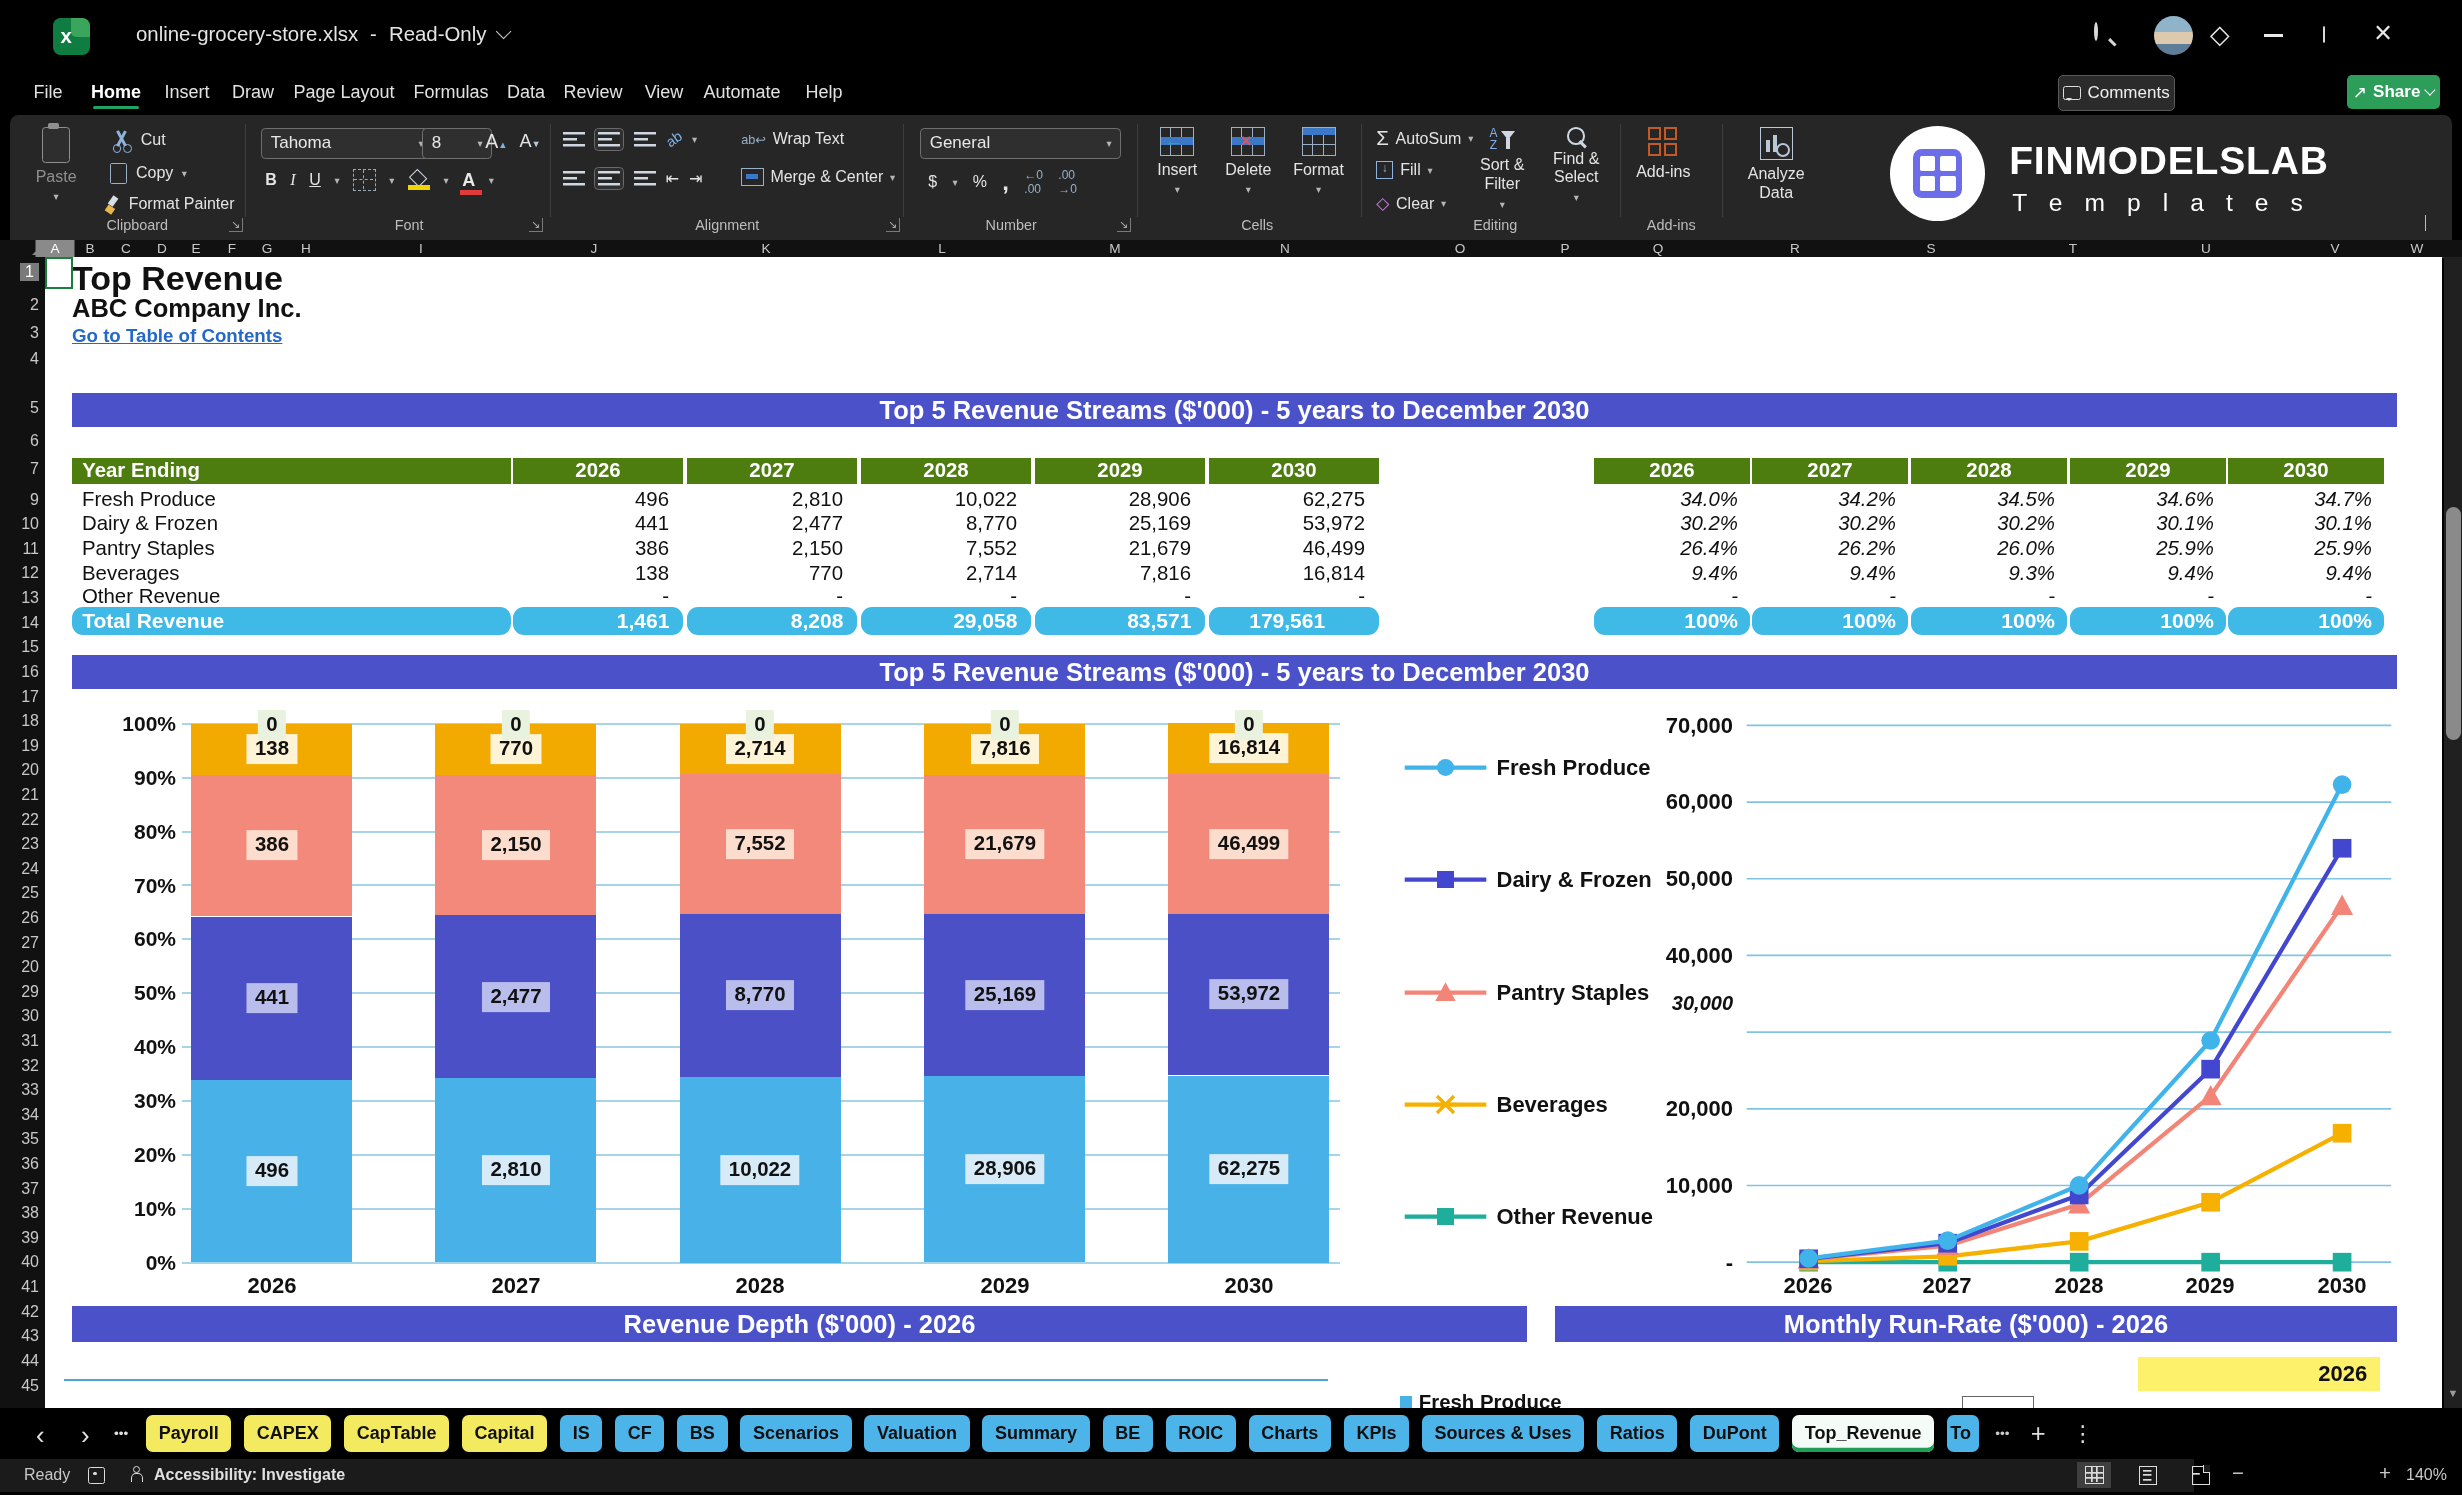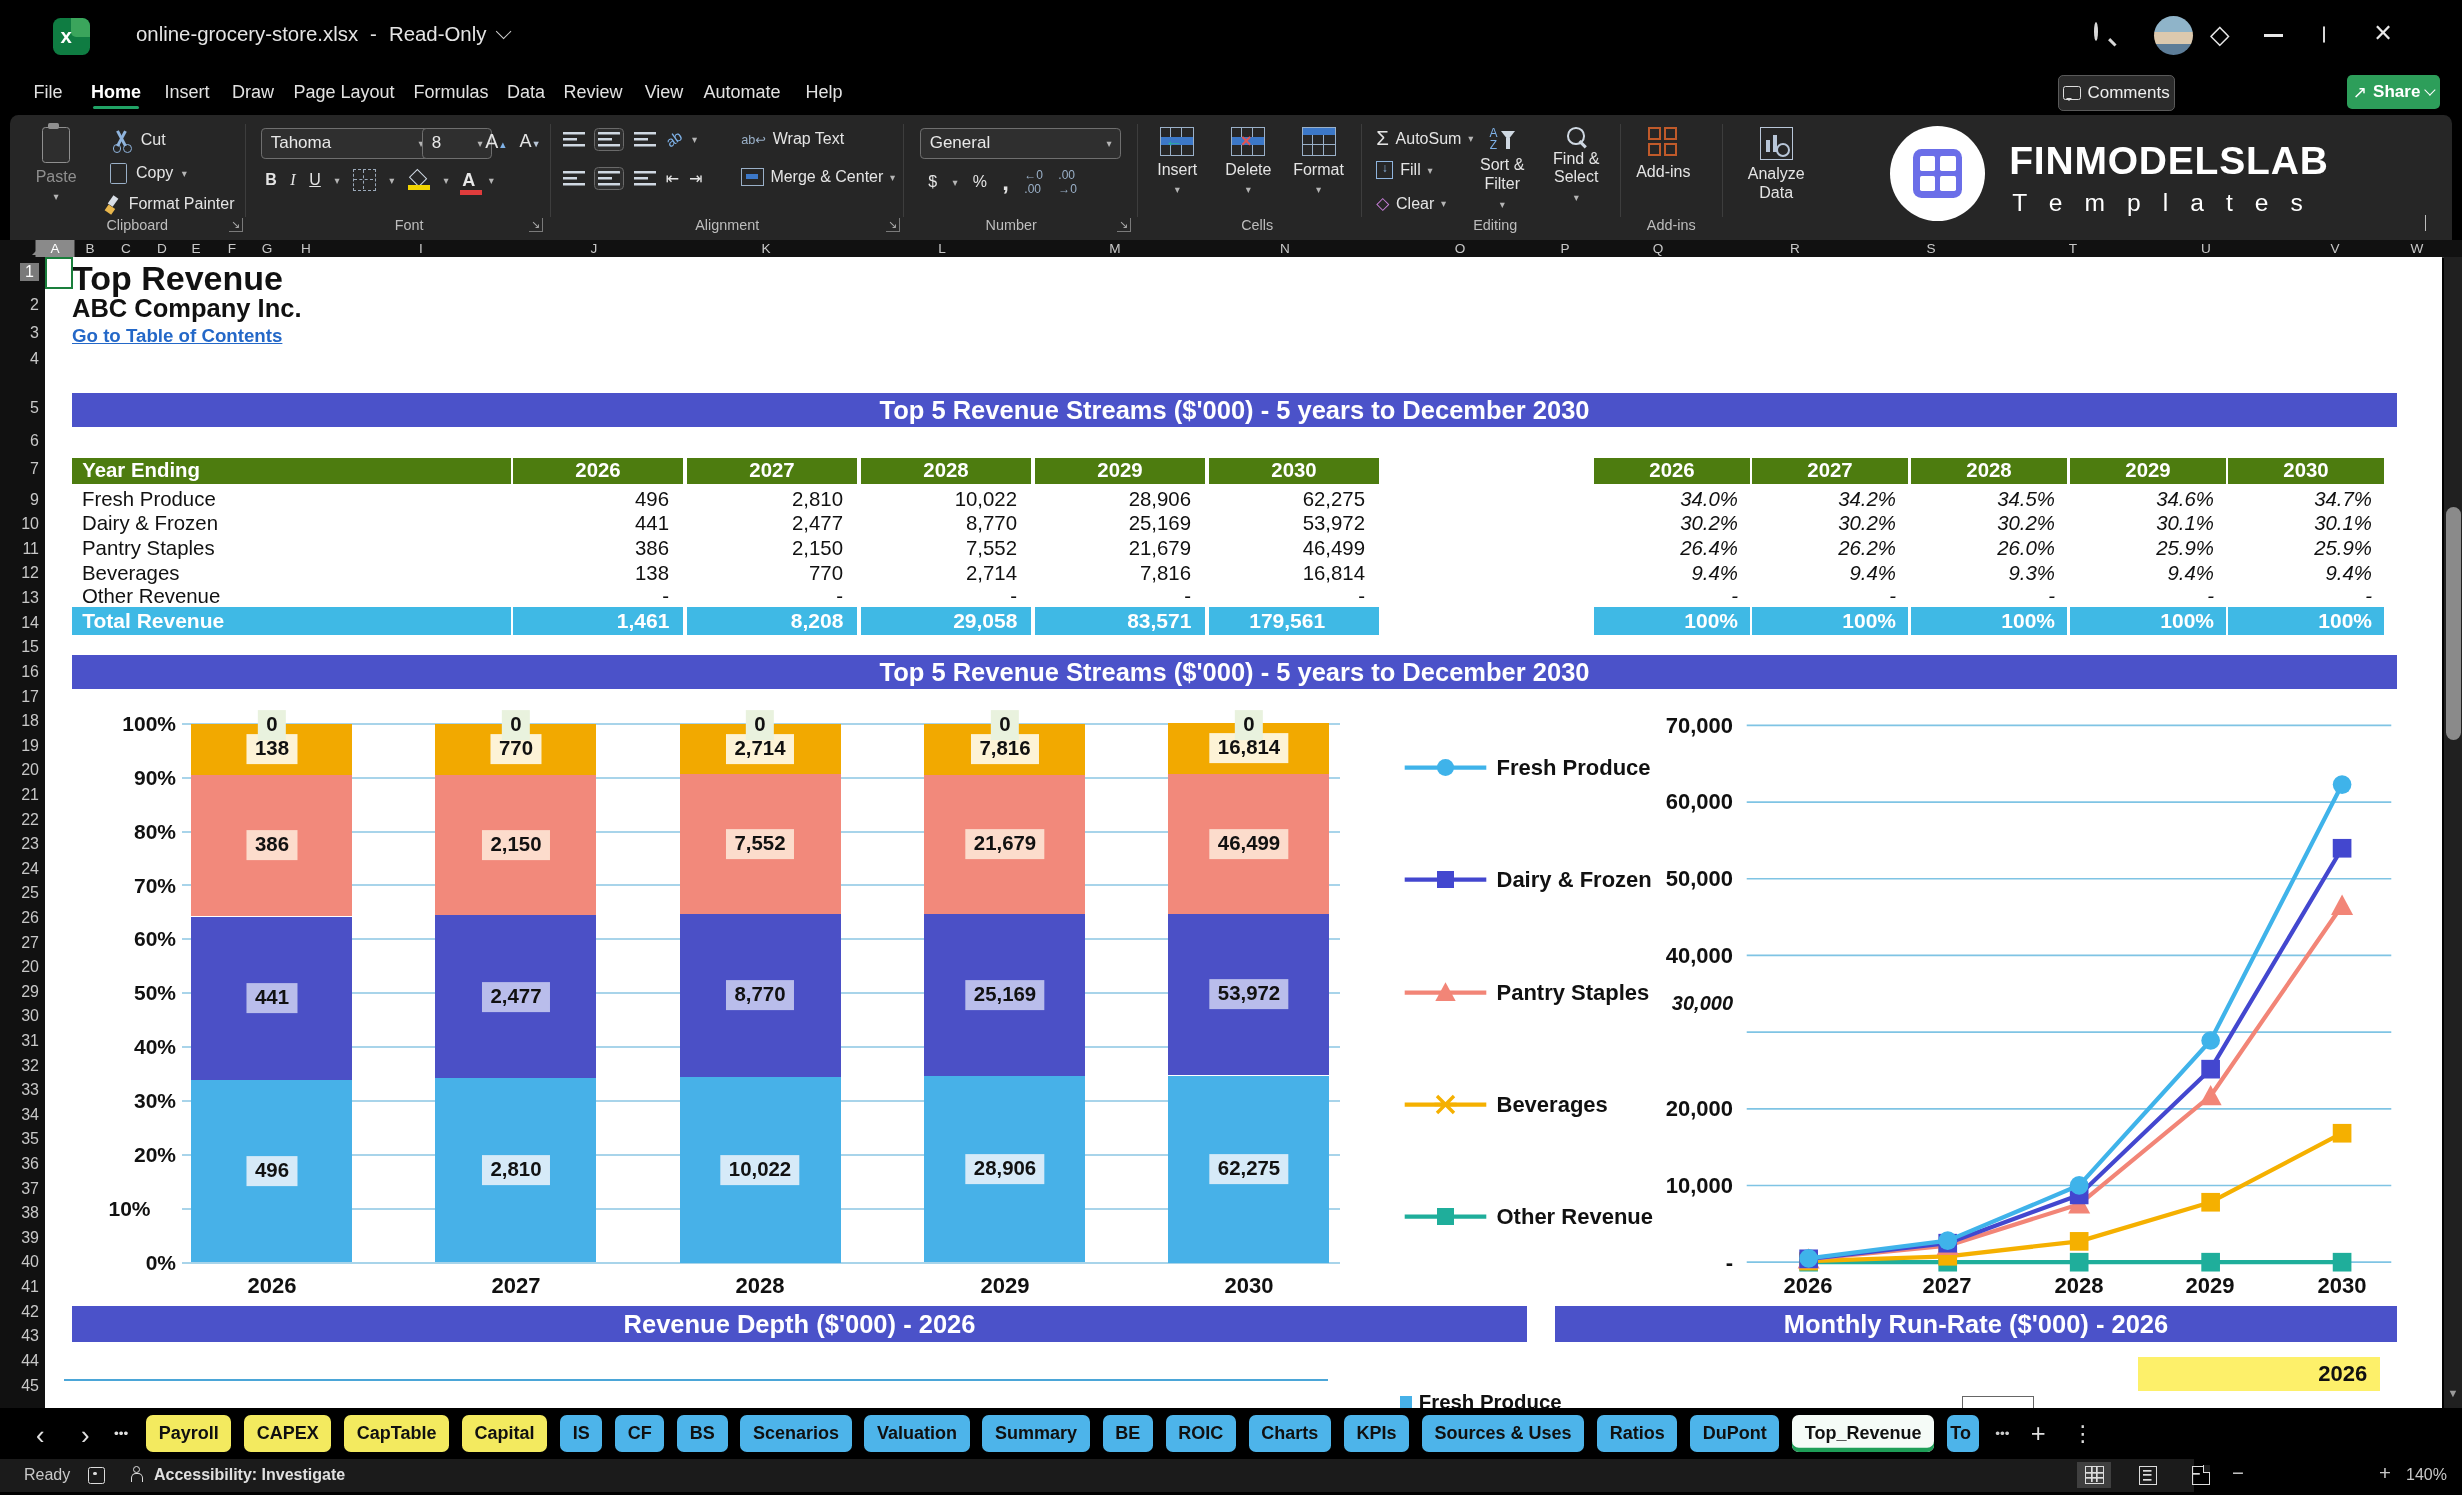--- a/index.html
+++ b/index.html
@@ -100,21 +100,21 @@
   .corner-tri{position:absolute;left:32px;top:244px;width:0;height:0;border-left:11px solid transparent;border-bottom:11px solid #8a8a8a;}
   
   #sheet{left:45px;top:257px;width:2397px;height:1151px;background:#fff;color:#111;overflow:hidden;}
   .s-abs{position:absolute;}
   .banner{position:absolute;background:#4b52c9;color:#fff;font-weight:bold;font-size:25.5px;text-align:center;}
   .hlink{color:#2468c8;font-weight:bold;text-decoration:underline;font-size:18.7px;}
   .phead{position:absolute;background:#4d7c0f;color:#fff;font-weight:bold;font-size:20.4px;text-align:center;}
   .cell-num{position:absolute;font-size:20.4px;text-align:right;color:#111;}
   .cell-pct{position:absolute;font-size:20.4px;font-style:italic;text-align:right;color:#111;}
   .cell-lab{position:absolute;font-size:20.4px;color:#111;}
-  .total-cell{position:absolute;background:#3fb9e5;color:#fff;font-weight:bold;font-size:21px;}
+  .total-cell{position:absolute;background:#3fb9e5;color:#fff;font-weight:bold;font-size:21px;border-radius:11px;}
   .gridline{position:absolute;height:1.7px;background:#a8d4ea;}
   .tick{position:absolute;font-size:21px;font-weight:bold;text-align:right;color:#111;}
   .xlab{position:absolute;font-size:22px;font-weight:bold;text-align:center;transform:translateX(-50%);color:#111;}
   .barseg{position:absolute;}
   .barlab{position:absolute;transform:translate(-50%,-50%);font-size:20.4px;font-weight:bold;color:#111;padding:3.4px 8.5px;white-space:nowrap;}
   .leg-entry{position:absolute;display:flex;align-items:center;gap:8.5px;height:29px;}
   .leg-txt{font-size:22px;font-weight:bold;color:#111;white-space:nowrap;}
   
   #tabbar{left:0;top:1411px;width:2462px;height:47px;background:#000;}
   #tabstrip{position:absolute;left:146px;top:4.2px;display:flex;gap:12.7px;align-items:center;}
@@ -545,21 +545,21 @@
       <div class="tick" style="left: 38px; top: 669px; width: 93px; height: 25.5px; line-height: 25.5px;">60%</div>
       <div class="gridline" style="left: 137px; top: 681px; width: 1158px;"></div>
       <div class="tick" style="left: 38px; top: 723px; width: 93px; height: 25.5px; line-height: 25.5px;">50%</div>
       <div class="gridline" style="left: 137px; top: 735px; width: 1158px;"></div>
       <div class="tick" style="left: 38px; top: 777px; width: 93px; height: 25.5px; line-height: 25.5px;">40%</div>
       <div class="gridline" style="left: 137px; top: 789px; width: 1158px;"></div>
       <div class="tick" style="left: 38px; top: 831px; width: 93px; height: 25.5px; line-height: 25.5px;">30%</div>
       <div class="gridline" style="left: 137px; top: 843px; width: 1158px;"></div>
       <div class="tick" style="left: 38px; top: 885px; width: 93px; height: 25.5px; line-height: 25.5px;">20%</div>
       <div class="gridline" style="left: 137px; top: 897px; width: 1158px;"></div>
-      <div class="tick" style="left: 38px; top: 939px; width: 93px; height: 25.5px; line-height: 25.5px; text-align: center;">10%</div>
+      <div class="tick" style="left: 38px; top: 939px; width: 93px; height: 25.5px; line-height: 25.5px;">10%</div>
       <div class="gridline" style="left: 137px; top: 951px; width: 1158px;"></div>
       <div class="tick" style="left: 38px; top: 993px; width: 93px; height: 25.5px; line-height: 25.5px;">0%</div>
       <div class="gridline" style="left: 137px; top: 1005px; width: 1158px;"></div>
       <div class="barseg" style="left: 146px; top: 822px; width: 161px; height: 183px; background: rgb(71, 177, 232);"></div>
       <div class="barseg" style="left: 146px; top: 660px; width: 161px; height: 163px; background: rgb(75, 80, 198);"></div>
       <div class="barseg" style="left: 146px; top: 517px; width: 161px; height: 142px; background: rgb(242, 137, 123);"></div>
       <div class="barseg" style="left: 146px; top: 467px; width: 161px; height: 51px; background: rgb(242, 169, 0);"></div>
       <div class="barlab" style="left: 227px; top: 914px; background: rgb(214, 234, 248);">496</div>
       <div class="barlab" style="left: 227px; top: 741px; background: rgb(185, 189, 235);">441</div>
       <div class="barlab" style="left: 227px; top: 588px; background: rgb(252, 220, 204);">386</div>

